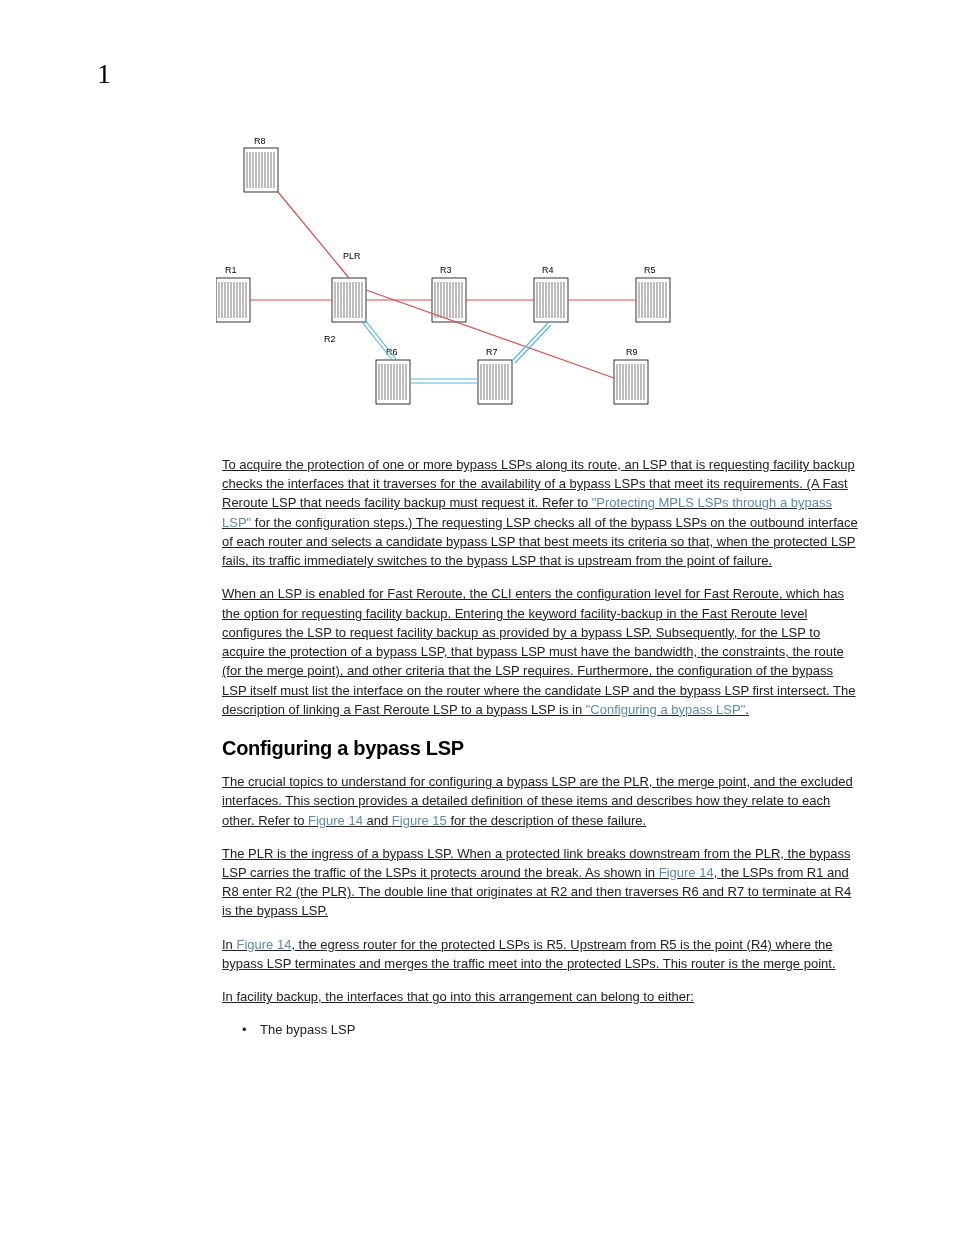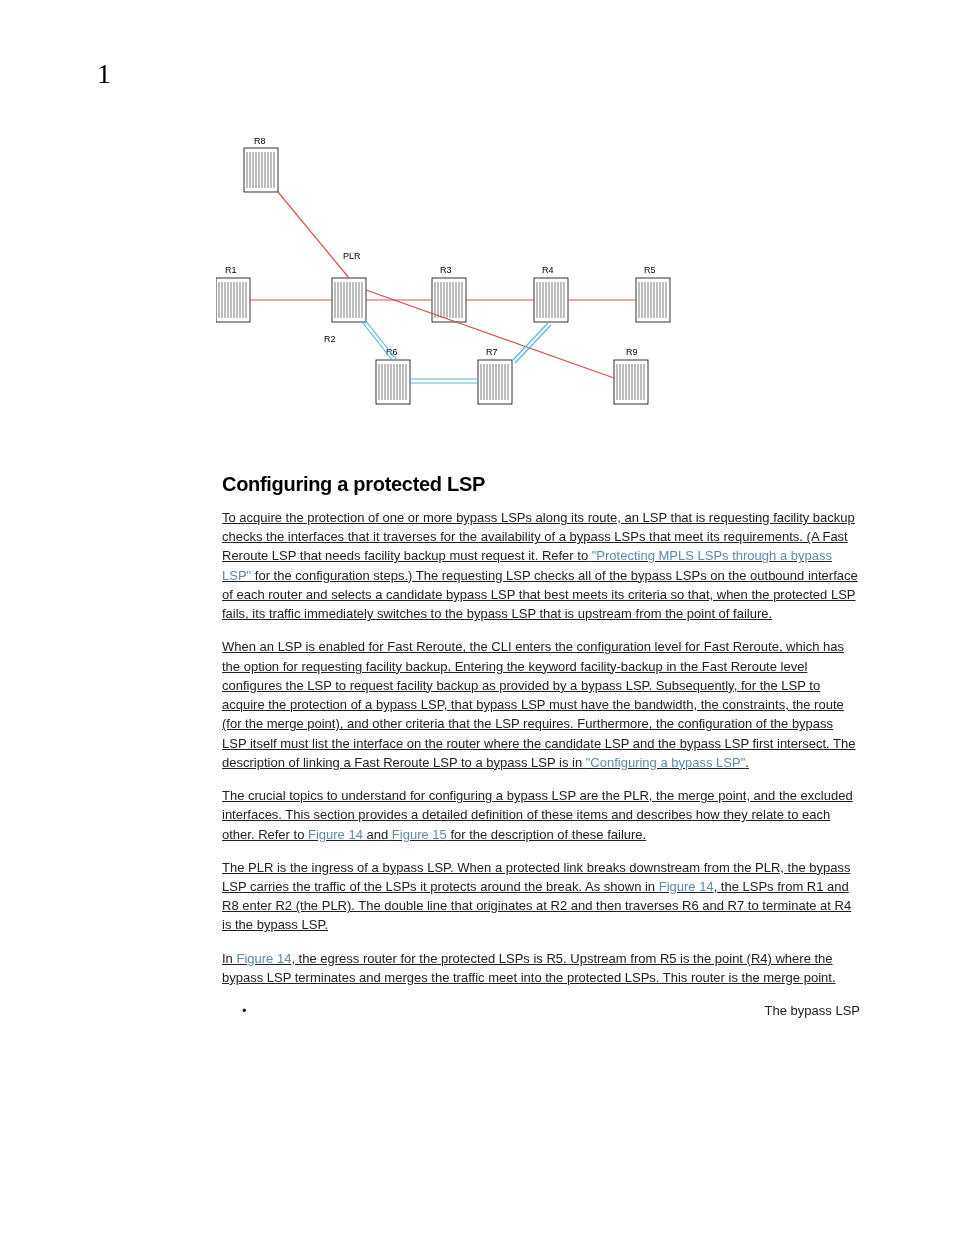--- a/index.html
+++ b/index.html
@@ -67,21 +67,20 @@
     line-height: 1.48;
     color: #222;
     margin: 0 0 14px 0;
     text-decoration: underline;
   }
   .linkish { color: #5d8aa8; }
   ul.bullets {
     list-style: none;
     padding: 0;
     margin: 0 0 10px 20px;
-    text-align: right;
   }
   ul.bullets li {
     font-size: 13px;
     line-height: 1.48;
     color: #222;
     position: relative;
     padding-left: 18px;
   }
   ul.bullets li::before {
     content: "•";
@@ -163,43 +162,44 @@
         <line x1="194" y1="253" x2="262" y2="253"></line>
 
         <line x1="296" y1="231" x2="332" y2="193"></line>
         <line x1="299" y1="233" x2="335" y2="195"></line>
       </g>
     </svg>
   </div>
 
   <div class="content">
 
-    <h2 class="section">Configuring a protected LSP</h2>
 
     <p class="body">
       <span>To acquire the protection of one or more bypass LSPs along its route, an LSP that is requesting facility backup checks the interfaces that it traverses for the availability of a bypass LSPs that meet its requirements. (A Fast Reroute LSP that needs facility backup must request it. Refer to </span><span class="linkish">"Protecting MPLS LSPs through a bypass LSP"</span><span> for the configuration steps.) The requesting LSP checks all of the bypass LSPs on the outbound interface of each router and selects a candidate bypass LSP that best meets its criteria so that, when the protected LSP fails, its traffic immediately switches to the bypass LSP that is upstream from the point of failure.</span>
     </p>
 
     <p class="body">
       <span>When an LSP is enabled for Fast Reroute, the CLI enters the configuration level for Fast Reroute, which has the option for requesting facility backup. Entering the keyword facility-backup in the Fast Reroute level configures the LSP to request facility backup as provided by a bypass LSP. Subsequently, for the LSP to acquire the protection of a bypass LSP, that bypass LSP must have the bandwidth, the constraints, the route (for the merge point), and other criteria that the LSP requires. Furthermore, the configuration of the bypass LSP itself must list the interface on the router where the candidate LSP and the bypass LSP first intersect. The description of linking a Fast Reroute LSP to a bypass LSP is in </span><span class="linkish">"Configuring a bypass LSP"</span><span>.</span>
     </p>
 
+    <h2 class="section">Configuring a bypass LSP</h2>
 
     <p class="body">
       <span>The crucial topics to understand for configuring a bypass LSP are the PLR, the merge point, and the excluded interfaces. This section provides a detailed definition of these items and describes how they relate to each other. Refer to </span><span class="linkish">Figure 14</span><span> and </span><span class="linkish">Figure 15</span><span> for the description of these failure.</span>
     </p>
 
     <p class="body">
       <span>The PLR is the ingress of a bypass LSP. When a protected link breaks downstream from the PLR, the bypass LSP carries the traffic of the LSPs it protects around the break. As shown in </span><span class="linkish">Figure 14</span><span>, the LSPs from R1 and R8 enter R2 (the PLR). The double line that originates at R2 and then traverses R6 and R7 to terminate at R4 is the bypass LSP.</span>
     </p>
 
     <p class="body">
       <span>In </span><span class="linkish">Figure 14</span><span>, the egress router for the protected LSPs is R5. Upstream from R5 is the point (R4) where the bypass LSP terminates and merges the traffic meet into the protected LSPs. This router is the merge point.</span>
     </p>
 
+    <p class="body">In facility backup, the interfaces that go into this arrangement can belong to either:</p>
 
     <ul class="bullets">
       <li>The bypass LSP</li>
     </ul>
 
   </div>
 
 </div>
 
 </body></html>

